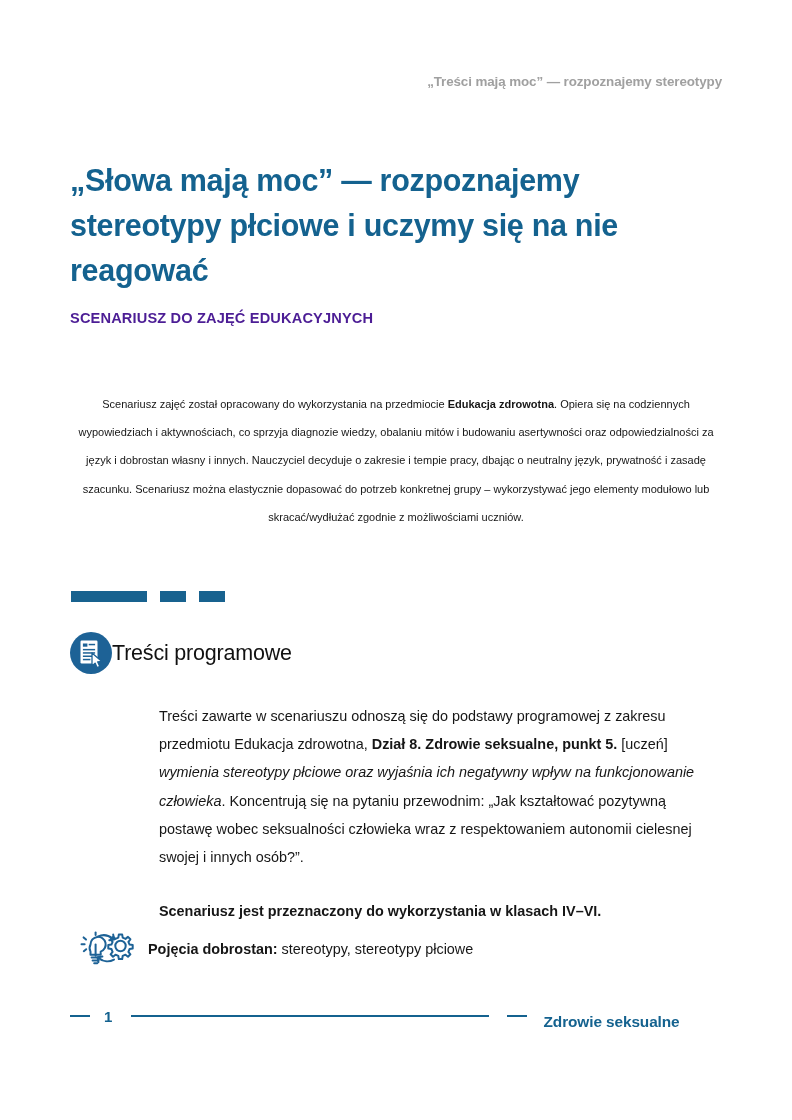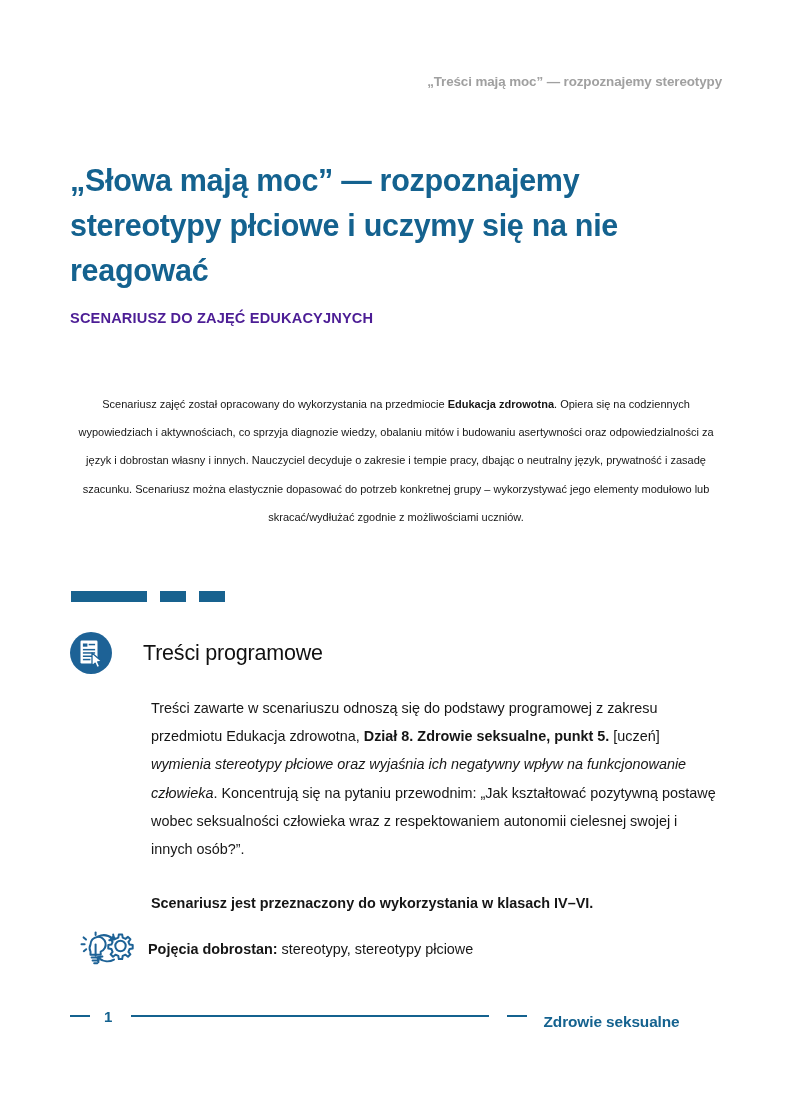--- a/index.html
+++ b/index.html
@@ -127,37 +127,36 @@
     top: 632px;
     display: flex;
     align-items: center;
   }
   .section-icon {
     width: 42px;
     height: 42px;
     flex: 0 0 42px;
   }
   .section-title {
-    margin-left: 31px;
     color: #111111;
     font-size: 21.5px;
     font-weight: normal;
     letter-spacing: -0.2px;
   }
 
   .section-body {
     position: absolute;
     left: 147px;
     top: 690px;
     width: 575px;
     font-size: 14.4px;
     line-height: 28.2px;
     color: #161616;
   }
-  .section-body p { margin: 4px; }
+  .section-body p { margin: 12px; }
   .section-body p + p { margin-top: 26px; font-weight: bold; }
   .section-body b { font-weight: bold; }
   .section-body i { font-style: italic; }
 
   
   .keyconcepts {
     position: absolute;
     left: 70px;
     top: 926px;
     display: flex;

